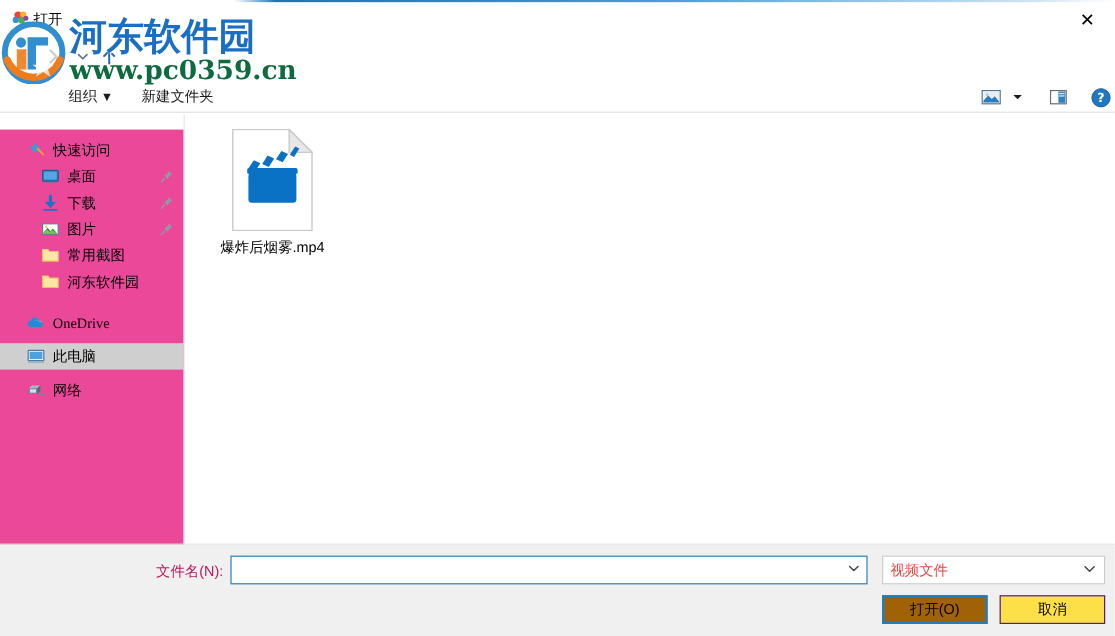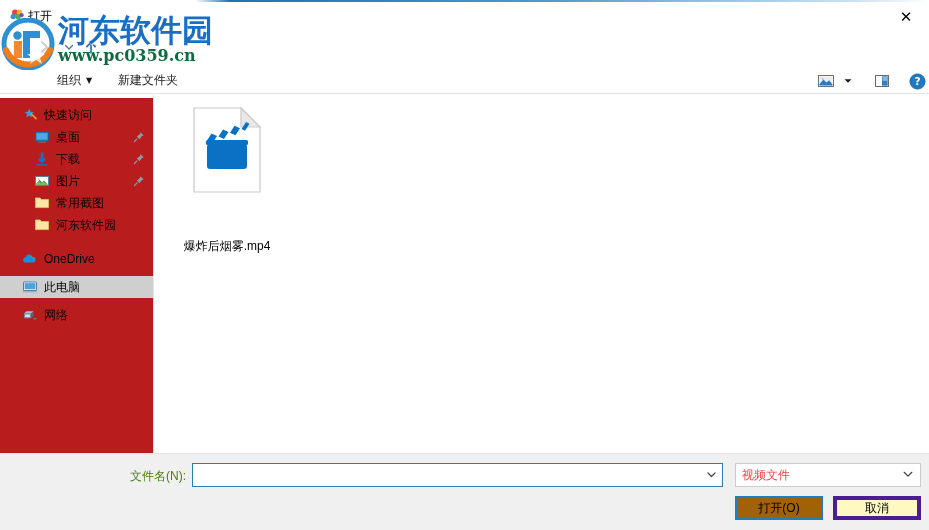--- a/index.html
+++ b/index.html
@@ -221,24 +221,25 @@
   .tb-sep-line {
     position: absolute;
     left: 0; top: 93px;
     width: 929px; height: 1px;
     background: #e3e3e3;
   }
 
   
   .sidebar {
     position: absolute;
-    left: 0; top: 98px;
+    left: 0; top: 108px;
     width: 153px; height: 358px;
-    background: #b91c1c;
+    background: #ec4899;
     overflow: hidden;
+    font-family: Liberation Serif, serif;
   }
   .sb-divider {
     position: absolute;
     left: 153px; top: 95px;
     width: 1px; height: 358px;
     background: #e3e3e3;
   }
   .sb-item {
     position: relative;
     height: 22px;
@@ -282,21 +283,20 @@
   }
   .file-tile {
     position: absolute;
     left: 14px; top: 8px;
     width: 118px;
     display: flex;
     flex-direction: column;
     align-items: center;
     cursor: pointer;
     padding: 4px 0;
-    gap: 40px;
   }
   .file-thumb {
     width: 68px; height: 86px;
     position: relative;
   }
   .file-name {
     margin-top: 6px;
     font-size: 12px;
     color: #000000;
     text-align: center;
@@ -314,21 +314,21 @@
   .bottom {
     position: absolute;
     left: 0; top: 454px;
     width: 929px; height: 76px;
     background: #f0f0f0;
   }
   .fn-label {
     position: absolute;
     left: 130px; top: 468px;
     font-size: 12px;
-    color: #4d7c0f;
+    color: #be185d;
     line-height: 16px;
   }
   .fn-input {
     position: absolute;
     left: 192px; top: 463px;
     width: 531px; height: 24px;
     border: 1px solid #2a7cb5;
     background: #ffffff;
     box-sizing: border-box;
     display: flex;
@@ -382,22 +382,22 @@
   }
   .btn {
     position: absolute;
     height: 24px;
     box-sizing: border-box;
     display: flex;
     align-items: center;
     justify-content: center;
     font-size: 12px;
     color: #000000;
-    background: #fef9c3;
-    border: 4px solid #4c1d95;
+    background: #fde047;
+    border: 1px solid #4c1d95;
     cursor: pointer;
     white-space: nowrap;
   }
   .btn-open {
     left: 735px; top: 496px;
     width: 88px;
     border: 2px solid #1d7ec0;
     background: #a16207;
   }
   .btn-cancel {
@@ -422,21 +422,21 @@
     color: #1a6fc4;
     letter-spacing: 0px;
     white-space: nowrap;
     text-shadow: 0 0 1px #ffffff, 1px 1px 0 rgba(255,255,255,0.8);
   }
   .wm-text-url {
     position: absolute;
     left: 58px; top: 38px;
     font-family: "DejaVu Serif", serif;
     font-weight: bold;
-    font-size: 16px;
+    font-size: 22px;
     color: #0d6b3f;
     white-space: nowrap;
     text-shadow: 0 0 1px #ffffff;
   }
   .wm-logo {
     position: absolute;
     left: 0px; top: 10px;
     width: 56px; height: 52px;
   }
 </style>

